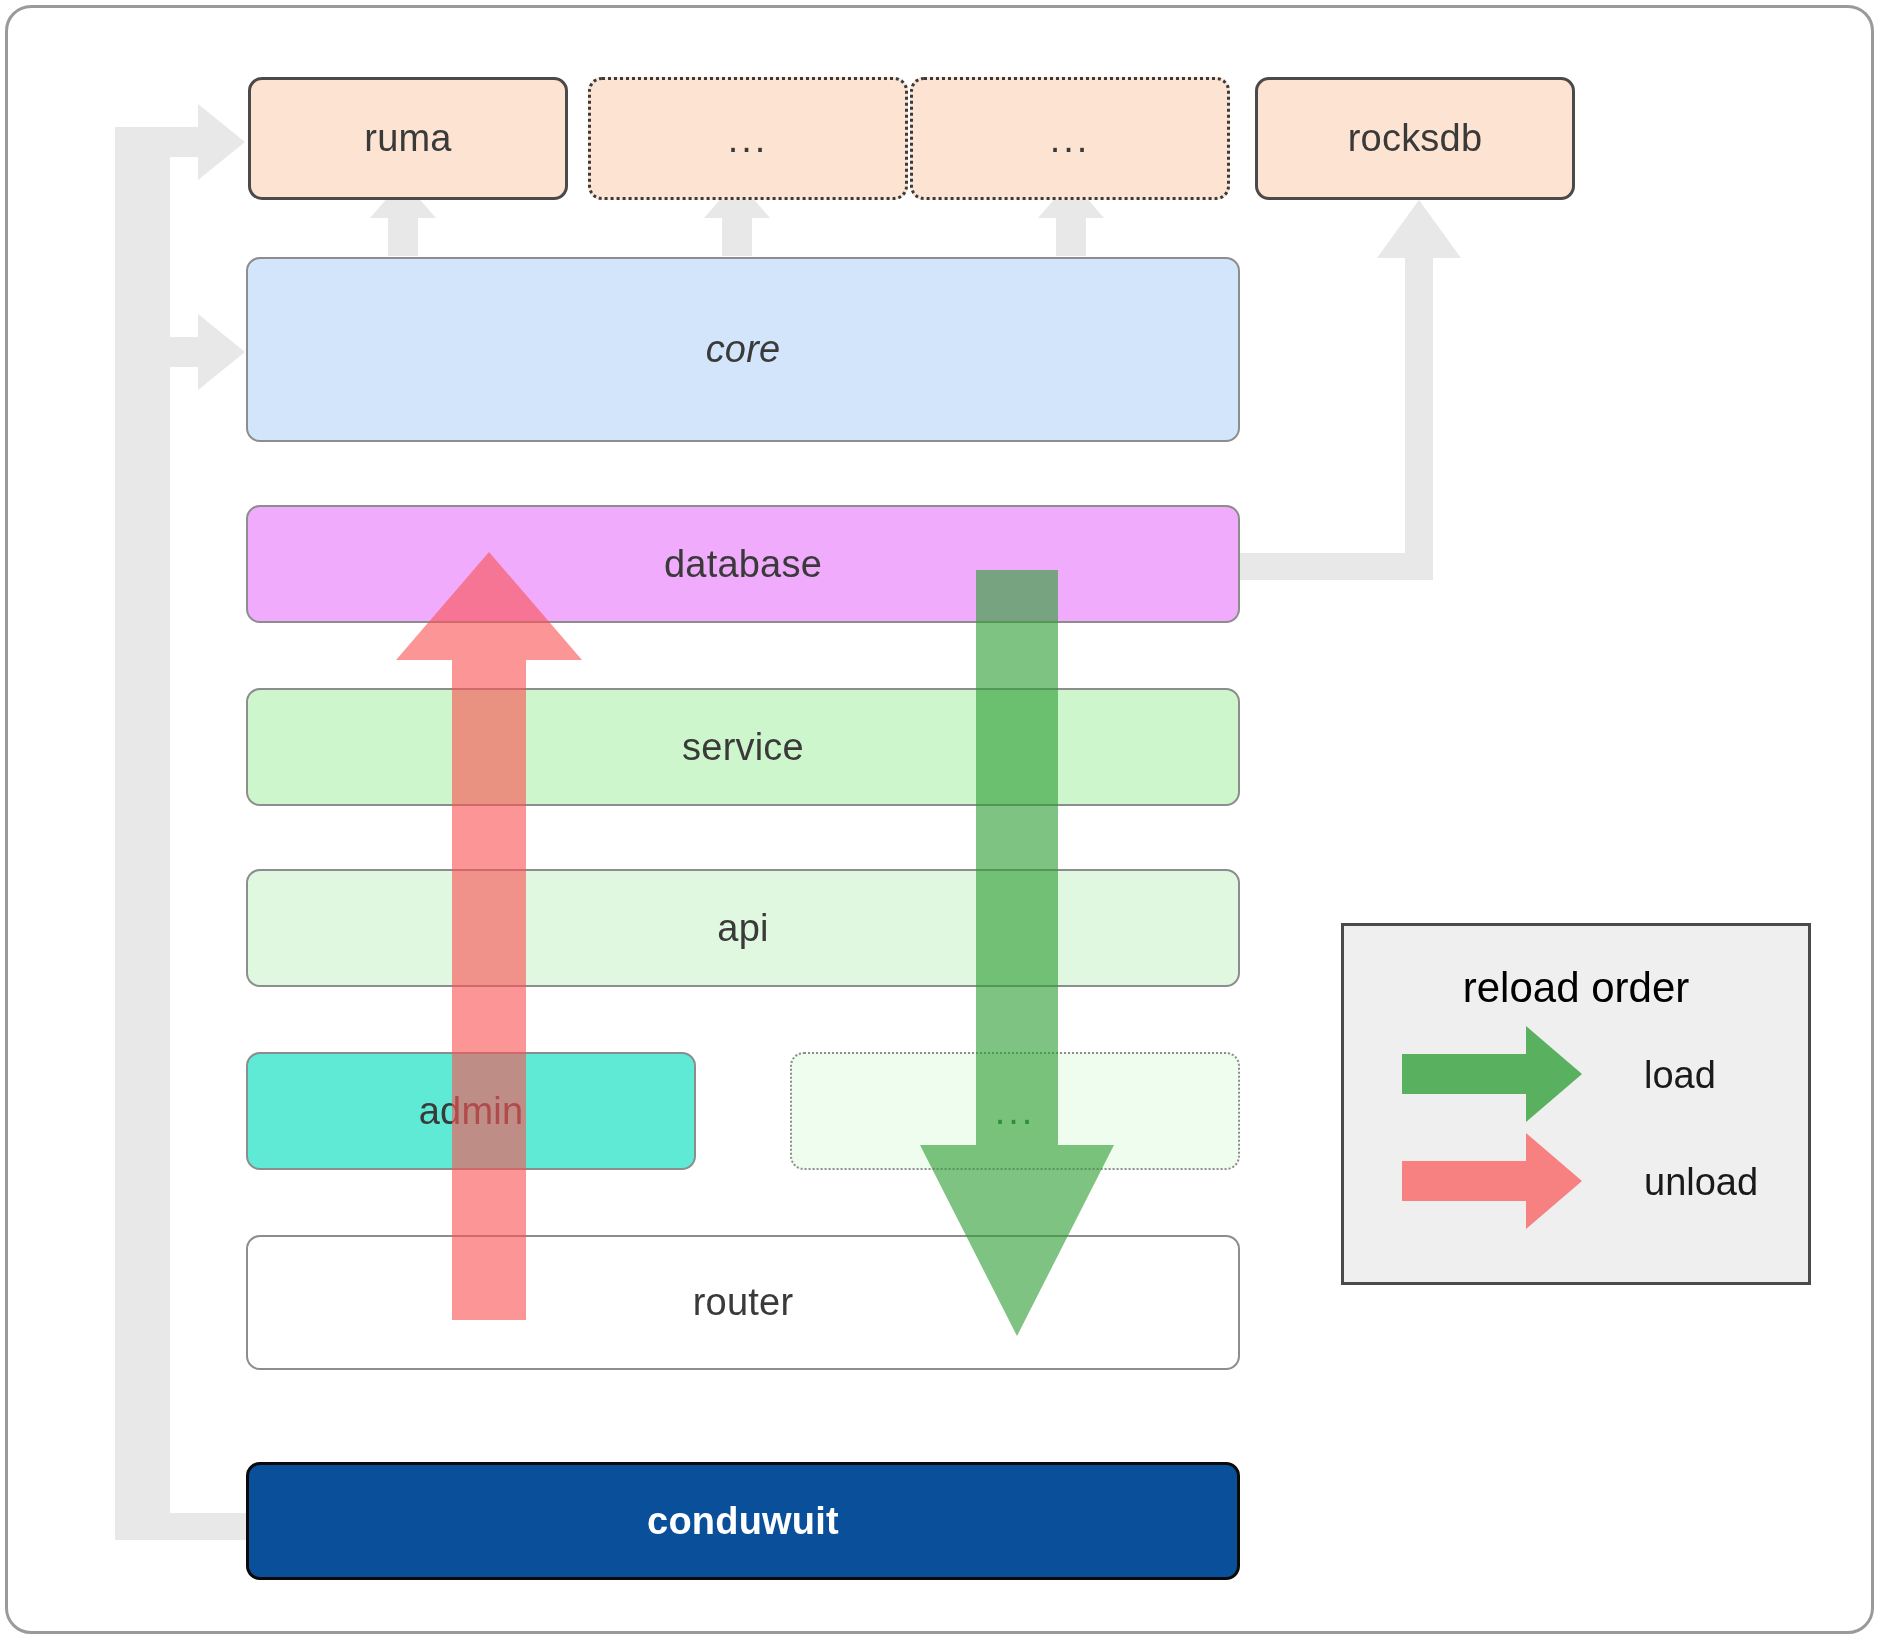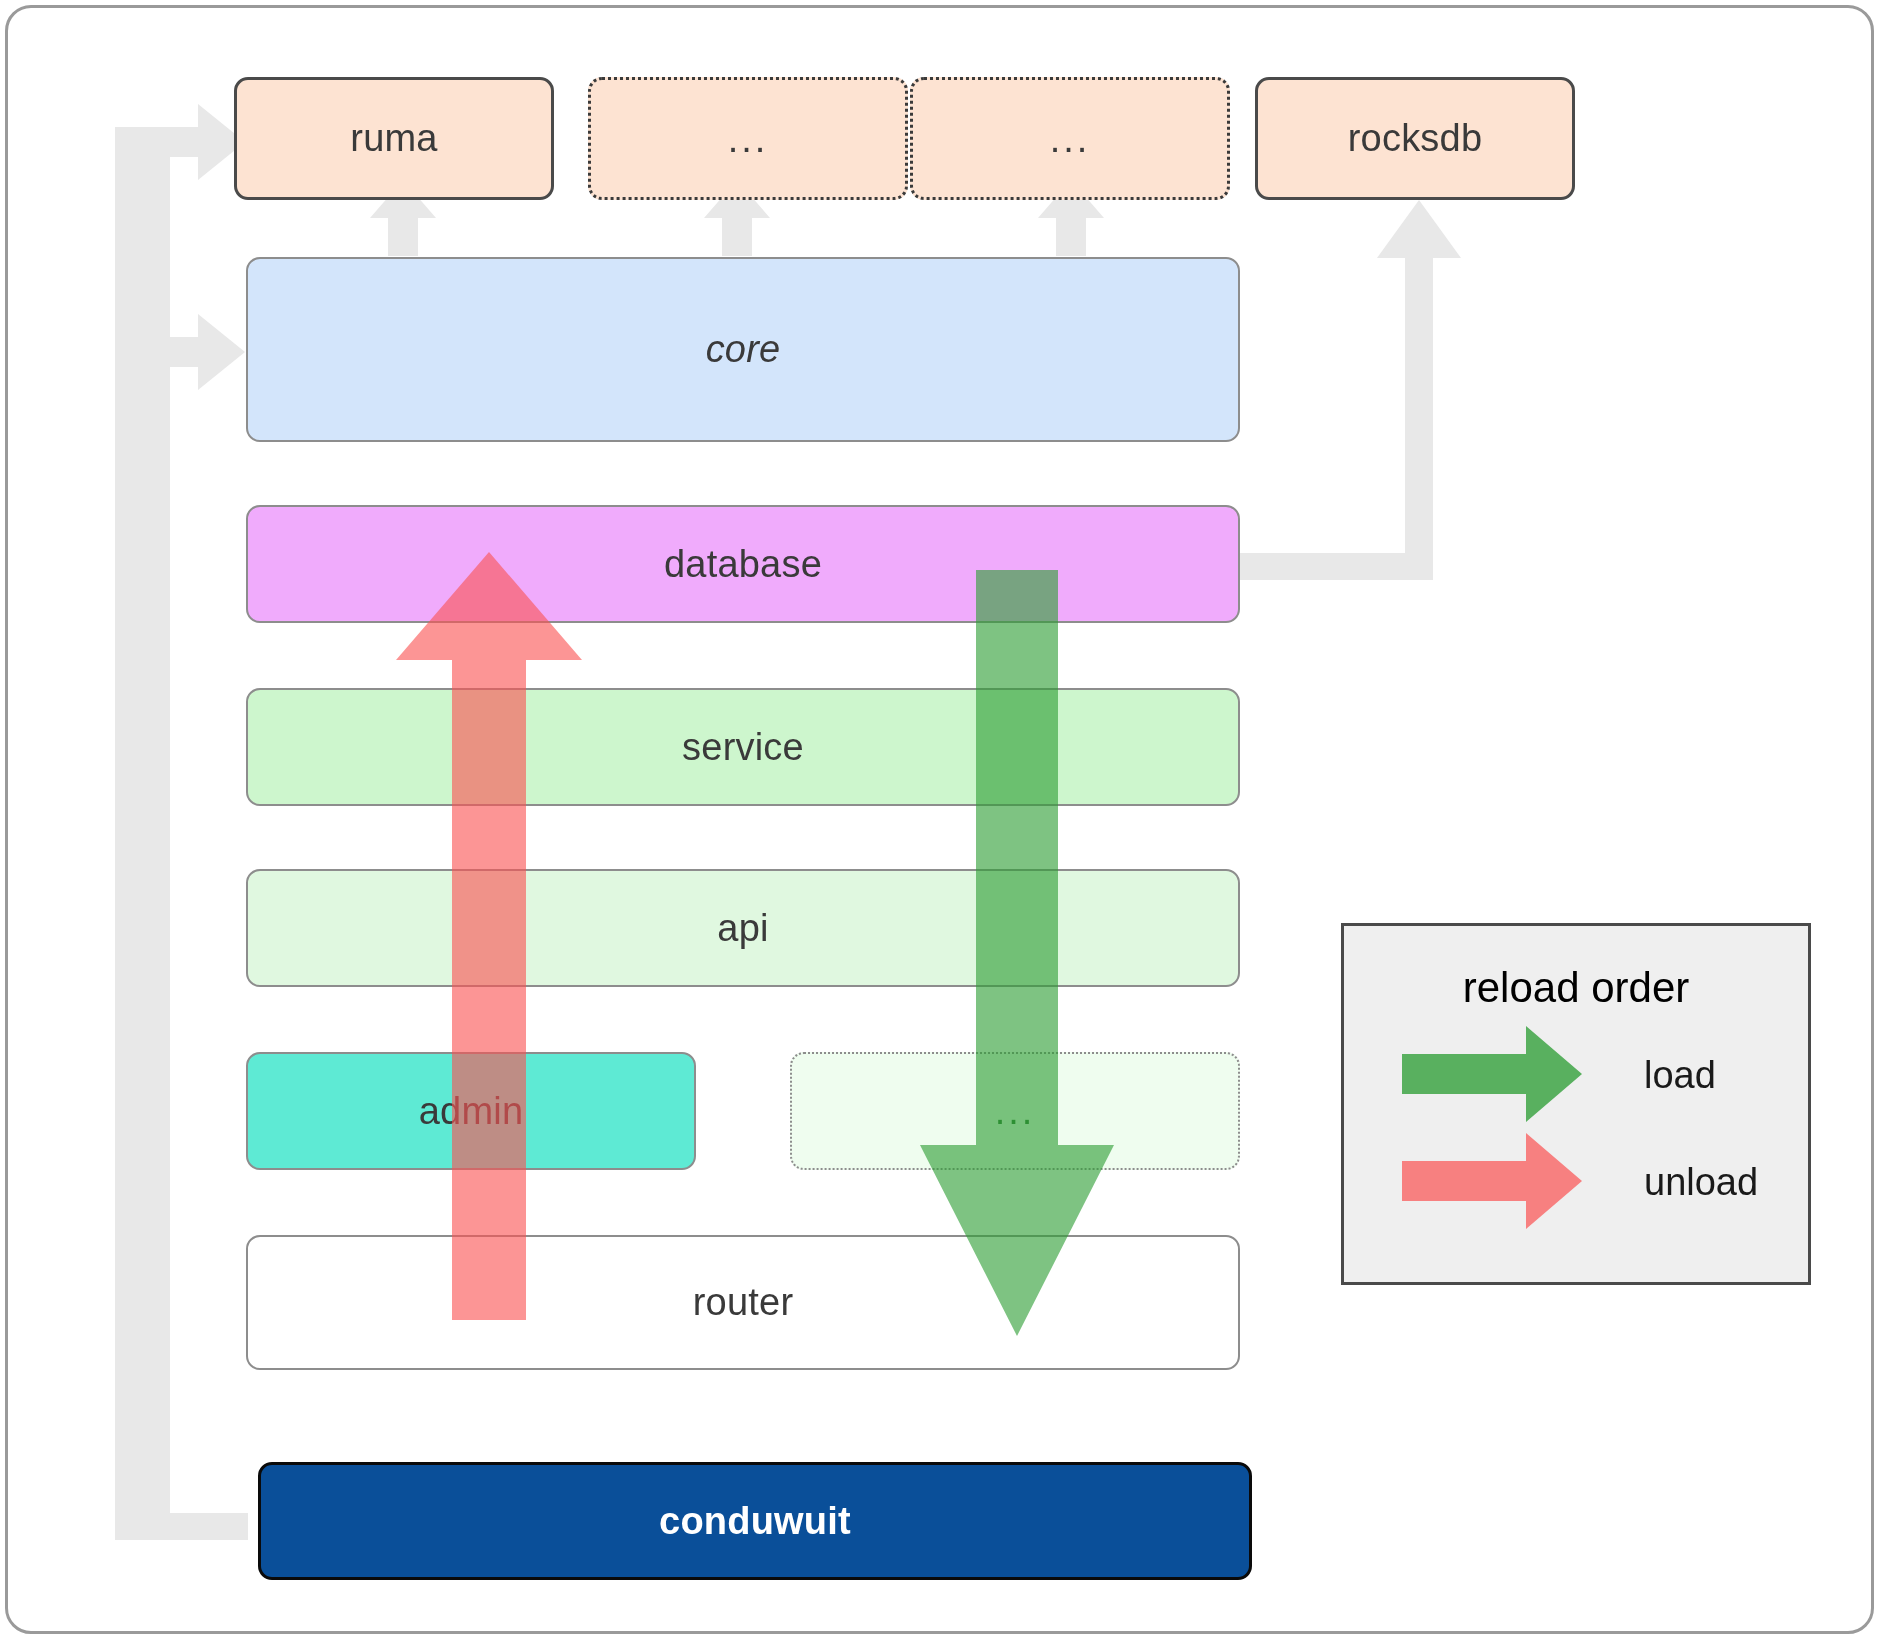--- a/index.html
+++ b/index.html
@@ -72,21 +72,20 @@
   }
   .node.router {
     background: #ffffff;
     border: 2px solid #8d8d8d;
   }
   .node.app {
     background: #0a4f99;
     border: 3px solid #0a0a0a;
     color: #ffffff;
     font-weight: bold;
-    margin-left: 12px;
   }
   .dots {
     font-size: 38px;
     letter-spacing: 3px;
     color: #3a3a3a;
     line-height: 1;
   }
   .dots-green {
     color: #2f7a33;
   }
@@ -151,21 +150,21 @@
 
       <path d="M388 256 L388 218 L370 218 L403 180 L436 218 L418 218 L418 256 Z"></path>
       <path d="M722 256 L722 218 L704 218 L737 180 L770 218 L752 218 L752 256 Z"></path>
       <path d="M1056 256 L1056 218 L1038 218 L1071 180 L1104 218 L1086 218 L1086 256 Z"></path>
 
       <path d="M1239 553 L1405 553 L1405 580 L1239 580 Z"></path>
       <path d="M1405 580 L1405 258 L1377 258 L1419 200 L1461 258 L1433 258 L1433 580 Z"></path>
     </g>
   </svg>
 
-  <div class="node dep" style="left:234px; top:77px; width:320px; height:123px;">
+  <div class="node dep" style="left:248px; top:77px; width:320px; height:123px;">
     <span>ruma</span>
   </div>
   <div class="node dep-dotted" style="left:588px; top:77px; width:320px; height:123px;">
     <span class="dots">...</span>
   </div>
   <div class="node dep-dotted" style="left:910px; top:77px; width:320px; height:123px;">
     <span class="dots">...</span>
   </div>
   <div class="node dep" style="left:1255px; top:77px; width:320px; height:123px;">
     <span>rocksdb</span>

